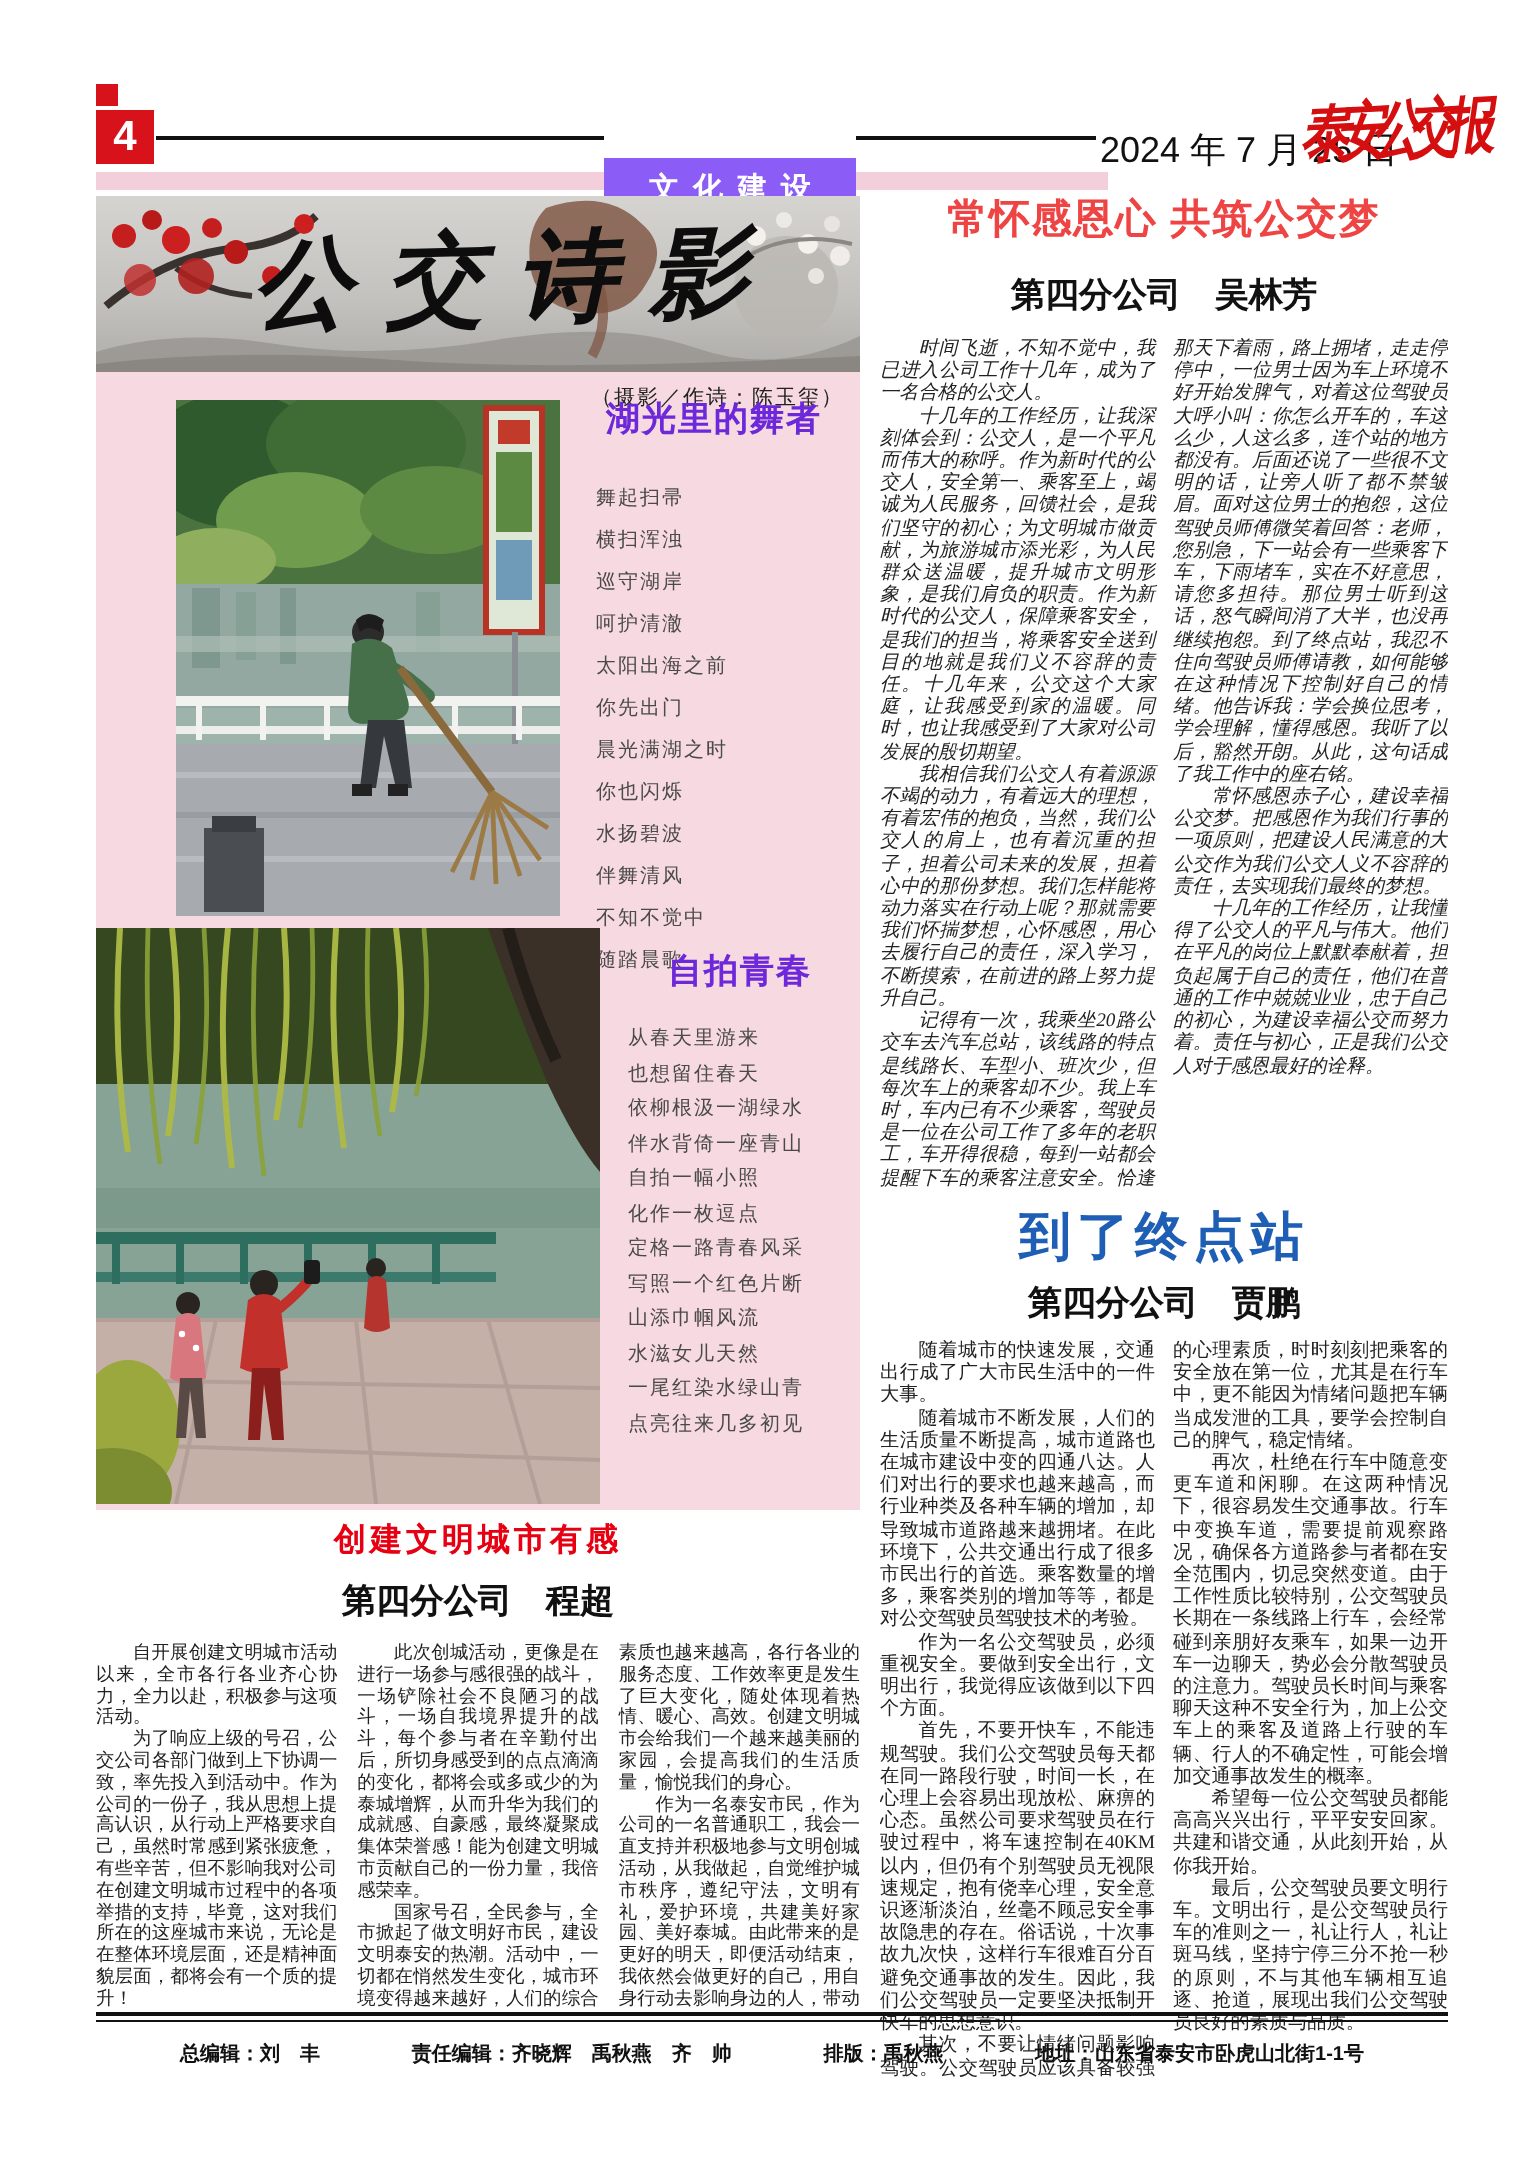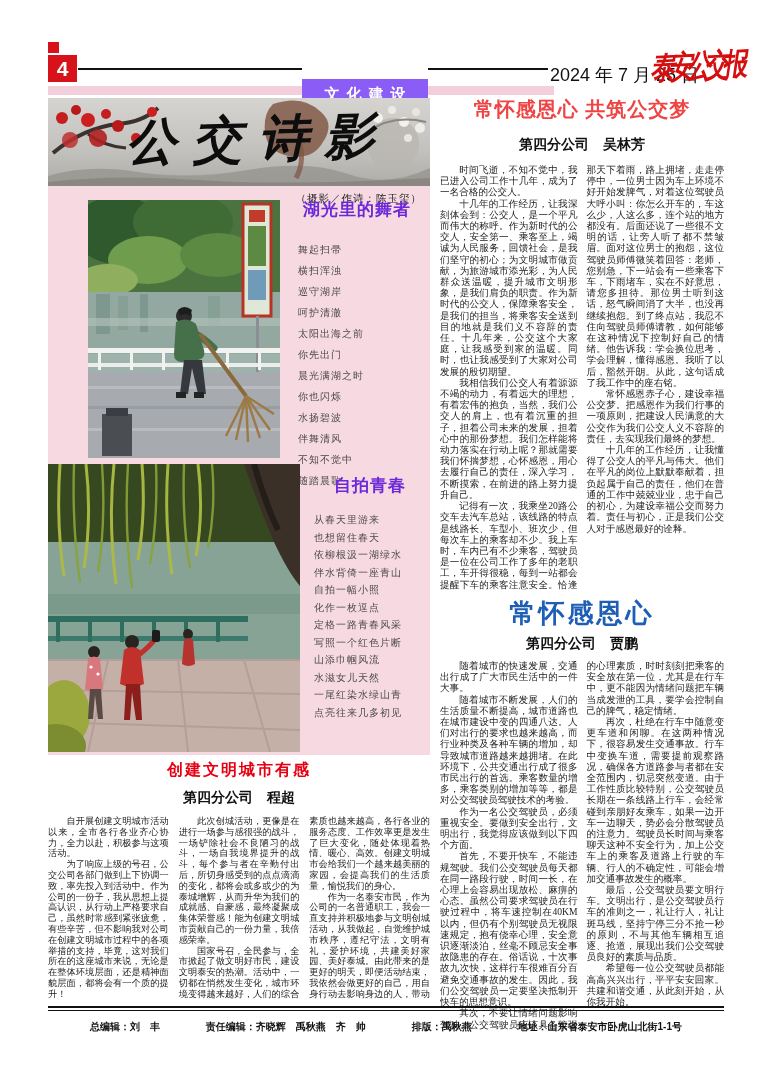--- a/index.html
+++ b/index.html
@@ -36,36 +36,36 @@
   .poem2{left:262px;top:288px;width:120px;}
   .poem-title{font-family:Liberation Mono, monospace;font-weight:bold;font-size:17px;
         color:#6d28d9;text-align:center;letter-spacing:1px;}
   .poem1 .poem-lines{margin-top:18px;padding-left:12px;}
   .poem2 .poem-lines{margin-top:14px;padding-left:4px;}
   .poem-line{font-size:10px;color:#4a4a4a;letter-spacing:1px;}
   .poem1 .poem-line{line-height:21px;}
   .poem2 .poem-line{line-height:17.5px;}
   
   .art-title{font-family:"Liberation Sans",sans-serif;font-weight:bold;text-align:center;}
-  .art-byline{font-family:"Liberation Sans",sans-serif;font-weight:bold;font-size:14px;
+  .art-byline{font-family:"Liberation Sans",sans-serif;font-weight:bold;font-size:17px;
         text-align:center;color:#111;}
   .cols{column-fill:auto;overflow:hidden;text-align:justify;}
   .cols p{margin:0;text-indent:2em;}
   
   .article3{position:absolute;left:48px;top:760px;width:382px;}
   .article3 .art-title{font-size:16px;color:#e60012;letter-spacing:2px;}
   .article3 .art-byline{margin-top:8px;}
   .article3 .cols{margin-top:9px;height:190px;column-count:3;column-gap:10px;
         font-size:9.2px;line-height:10.8px;}
   
   .right-col{position:absolute;left:440px;top:96px;width:284px;}
   .article1 .art-title{font-size:20px;color:#ef4444;letter-spacing:1px;}
   .article1 .art-byline{margin-top:13px;}
   .article1 .cols{margin-top:10px;height:426px;column-count:2;column-gap:9px;
-        font-size:9.6px;line-height:11.2px;}
+        font-size:9.6px;line-height:11.2px;font-style:italic;}
   .article2{margin-top:6px;}
   .article2 .art-title{font-size:26px;color:#1e5eb4;letter-spacing:3px;}
   .article2 .art-byline{margin-top:4px;}
   .article2 .cols{margin-top:7px;height:376px;column-count:2;column-gap:9px;
         font-size:9.6px;line-height:11.2px;}
   
   .foot-rule{position:absolute;left:48px;top:1006px;width:676px;height:5px;
         border-top:2.5px solid #111;border-bottom:1px solid #111;box-sizing:border-box;}
   .foot-row{position:absolute;left:48px;top:1020px;width:676px;display:flex;
         justify-content:space-between;padding:0 42px;box-sizing:border-box;
@@ -292,31 +292,31 @@
       <div class="cols">
           <p>时间飞逝，不知不觉中，我已进入公司工作十几年，成为了一名合格的公交人。</p>
           <p>十几年的工作经历，让我深刻体会到：公交人，是一个平凡而伟大的称呼。作为新时代的公交人，安全第一、乘客至上，竭诚为人民服务，回馈社会，是我们坚守的初心；为文明城市做贡献，为旅游城市添光彩，为人民群众送温暖，提升城市文明形象，是我们肩负的职责。作为新时代的公交人，保障乘客安全，是我们的担当，将乘客安全送到目的地就是我们义不容辞的责任。十几年来，公交这个大家庭，让我感受到家的温暖。同时，也让我感受到了大家对公司发展的殷切期望。</p>
           <p>我相信我们公交人有着源源不竭的动力，有着远大的理想，有着宏伟的抱负，当然，我们公交人的肩上，也有着沉重的担子，担着公司未来的发展，担着心中的那份梦想。我们怎样能将动力落实在行动上呢？那就需要我们怀揣梦想，心怀感恩，用心去履行自己的责任，深入学习，不断摸索，在前进的路上努力提升自己。</p>
           <p>记得有一次，我乘坐20路公交车去汽车总站，该线路的特点是线路长、车型小、班次少，但每次车上的乘客却不少。我上车时，车内已有不少乘客，驾驶员是一位在公司工作了多年的老职工，车开得很稳，每到一站都会提醒下车的乘客注意安全。恰逢那天下着雨，路上拥堵，走走停停中，一位男士因为车上环境不好开始发脾气，对着这位驾驶员大呼小叫：你怎么开车的，车这么少，人这么多，连个站的地方都没有。后面还说了一些很不文明的话，让旁人听了都不禁皱眉。面对这位男士的抱怨，这位驾驶员师傅微笑着回答：老师，您别急，下一站会有一些乘客下车，下雨堵车，实在不好意思，请您多担待。那位男士听到这话，怒气瞬间消了大半，也没再继续抱怨。到了终点站，我忍不住向驾驶员师傅请教，如何能够在这种情况下控制好自己的情绪。他告诉我：学会换位思考，学会理解，懂得感恩。我听了以后，豁然开朗。从此，这句话成了我工作中的座右铭。</p>
           <p>常怀感恩赤子心，建设幸福公交梦。把感恩作为我们行事的一项原则，把建设人民满意的大公交作为我们公交人义不容辞的责任，去实现我们最终的梦想。</p>
           <p>十几年的工作经历，让我懂得了公交人的平凡与伟大。他们在平凡的岗位上默默奉献着，担负起属于自己的责任，他们在普通的工作中兢兢业业，忠于自己的初心，为建设幸福公交而努力着。责任与初心，正是我们公交人对于感恩最好的诠释。</p>
         </div>
     </div>
     <div class="article2">
-      <div class="art-title">常怀感恩心</div>
+      <div class="art-title">到了终点站</div>
       <div class="art-byline">第四分公司　贾鹏</div>
       <div class="cols">
           <p>随着城市的快速发展，交通出行成了广大市民生活中的一件大事。</p>
           <p>随着城市不断发展，人们的生活质量不断提高，城市道路也在城市建设中变的四通八达。人们对出行的要求也越来越高，而行业种类及各种车辆的增加，却导致城市道路越来越拥堵。在此环境下，公共交通出行成了很多市民出行的首选。乘客数量的增多，乘客类别的增加等等，都是对公交驾驶员驾驶技术的考验。</p>
           <p>作为一名公交驾驶员，必须重视安全。要做到安全出行，文明出行，我觉得应该做到以下四个方面。</p>
           <p>首先，不要开快车，不能违规驾驶。我们公交驾驶员每天都在同一路段行驶，时间一长，在心理上会容易出现放松、麻痹的心态。虽然公司要求驾驶员在行驶过程中，将车速控制在40KM以内，但仍有个别驾驶员无视限速规定，抱有侥幸心理，安全意识逐渐淡泊，丝毫不顾忌安全事故隐患的存在。俗话说，十次事故九次快，这样行车很难百分百避免交通事故的发生。因此，我们公交驾驶员一定要坚决抵制开快车的思想意识。</p>
           <p>其次，不要让情绪问题影响驾驶。公交驾驶员应该具备较强的心理素质，时时刻刻把乘客的安全放在第一位，尤其是在行车中，更不能因为情绪问题把车辆当成发泄的工具，要学会控制自己的脾气，稳定情绪。</p>
           <p>再次，杜绝在行车中随意变更车道和闲聊。在这两种情况下，很容易发生交通事故。行车中变换车道，需要提前观察路况，确保各方道路参与者都在安全范围内，切忌突然变道。由于工作性质比较特别，公交驾驶员长期在一条线路上行车，会经常碰到亲朋好友乘车，如果一边开车一边聊天，势必会分散驾驶员的注意力。驾驶员长时间与乘客聊天这种不安全行为，加上公交车上的乘客及道路上行驶的车辆、行人的不确定性，可能会增加交通事故发生的概率。</p>
+          <p>希望每一位公交驾驶员都能高高兴兴出行，平平安安回家。共建和谐交通，从此刻开始，从你我开始。</p>
           <p>最后，公交驾驶员要文明行车。文明出行，是公交驾驶员行车的准则之一，礼让行人，礼让斑马线，坚持宁停三分不抢一秒的原则，不与其他车辆相互追逐、抢道，展现出我们公交驾驶员良好的素质与品质。</p>
-          <p>希望每一位公交驾驶员都能高高兴兴出行，平平安安回家。共建和谐交通，从此刻开始，从你我开始。</p>
         </div>
     </div>
   </div>
 
   <div class="foot-rule"></div>
   <div class="foot-row">
     <span>总编辑：刘　丰</span>
     <span>责任编辑：齐晓辉　禹秋燕　齐　帅</span>
     <span>排版：禹秋燕</span>
     <span>地址：山东省泰安市卧虎山北街1-1号</span>

